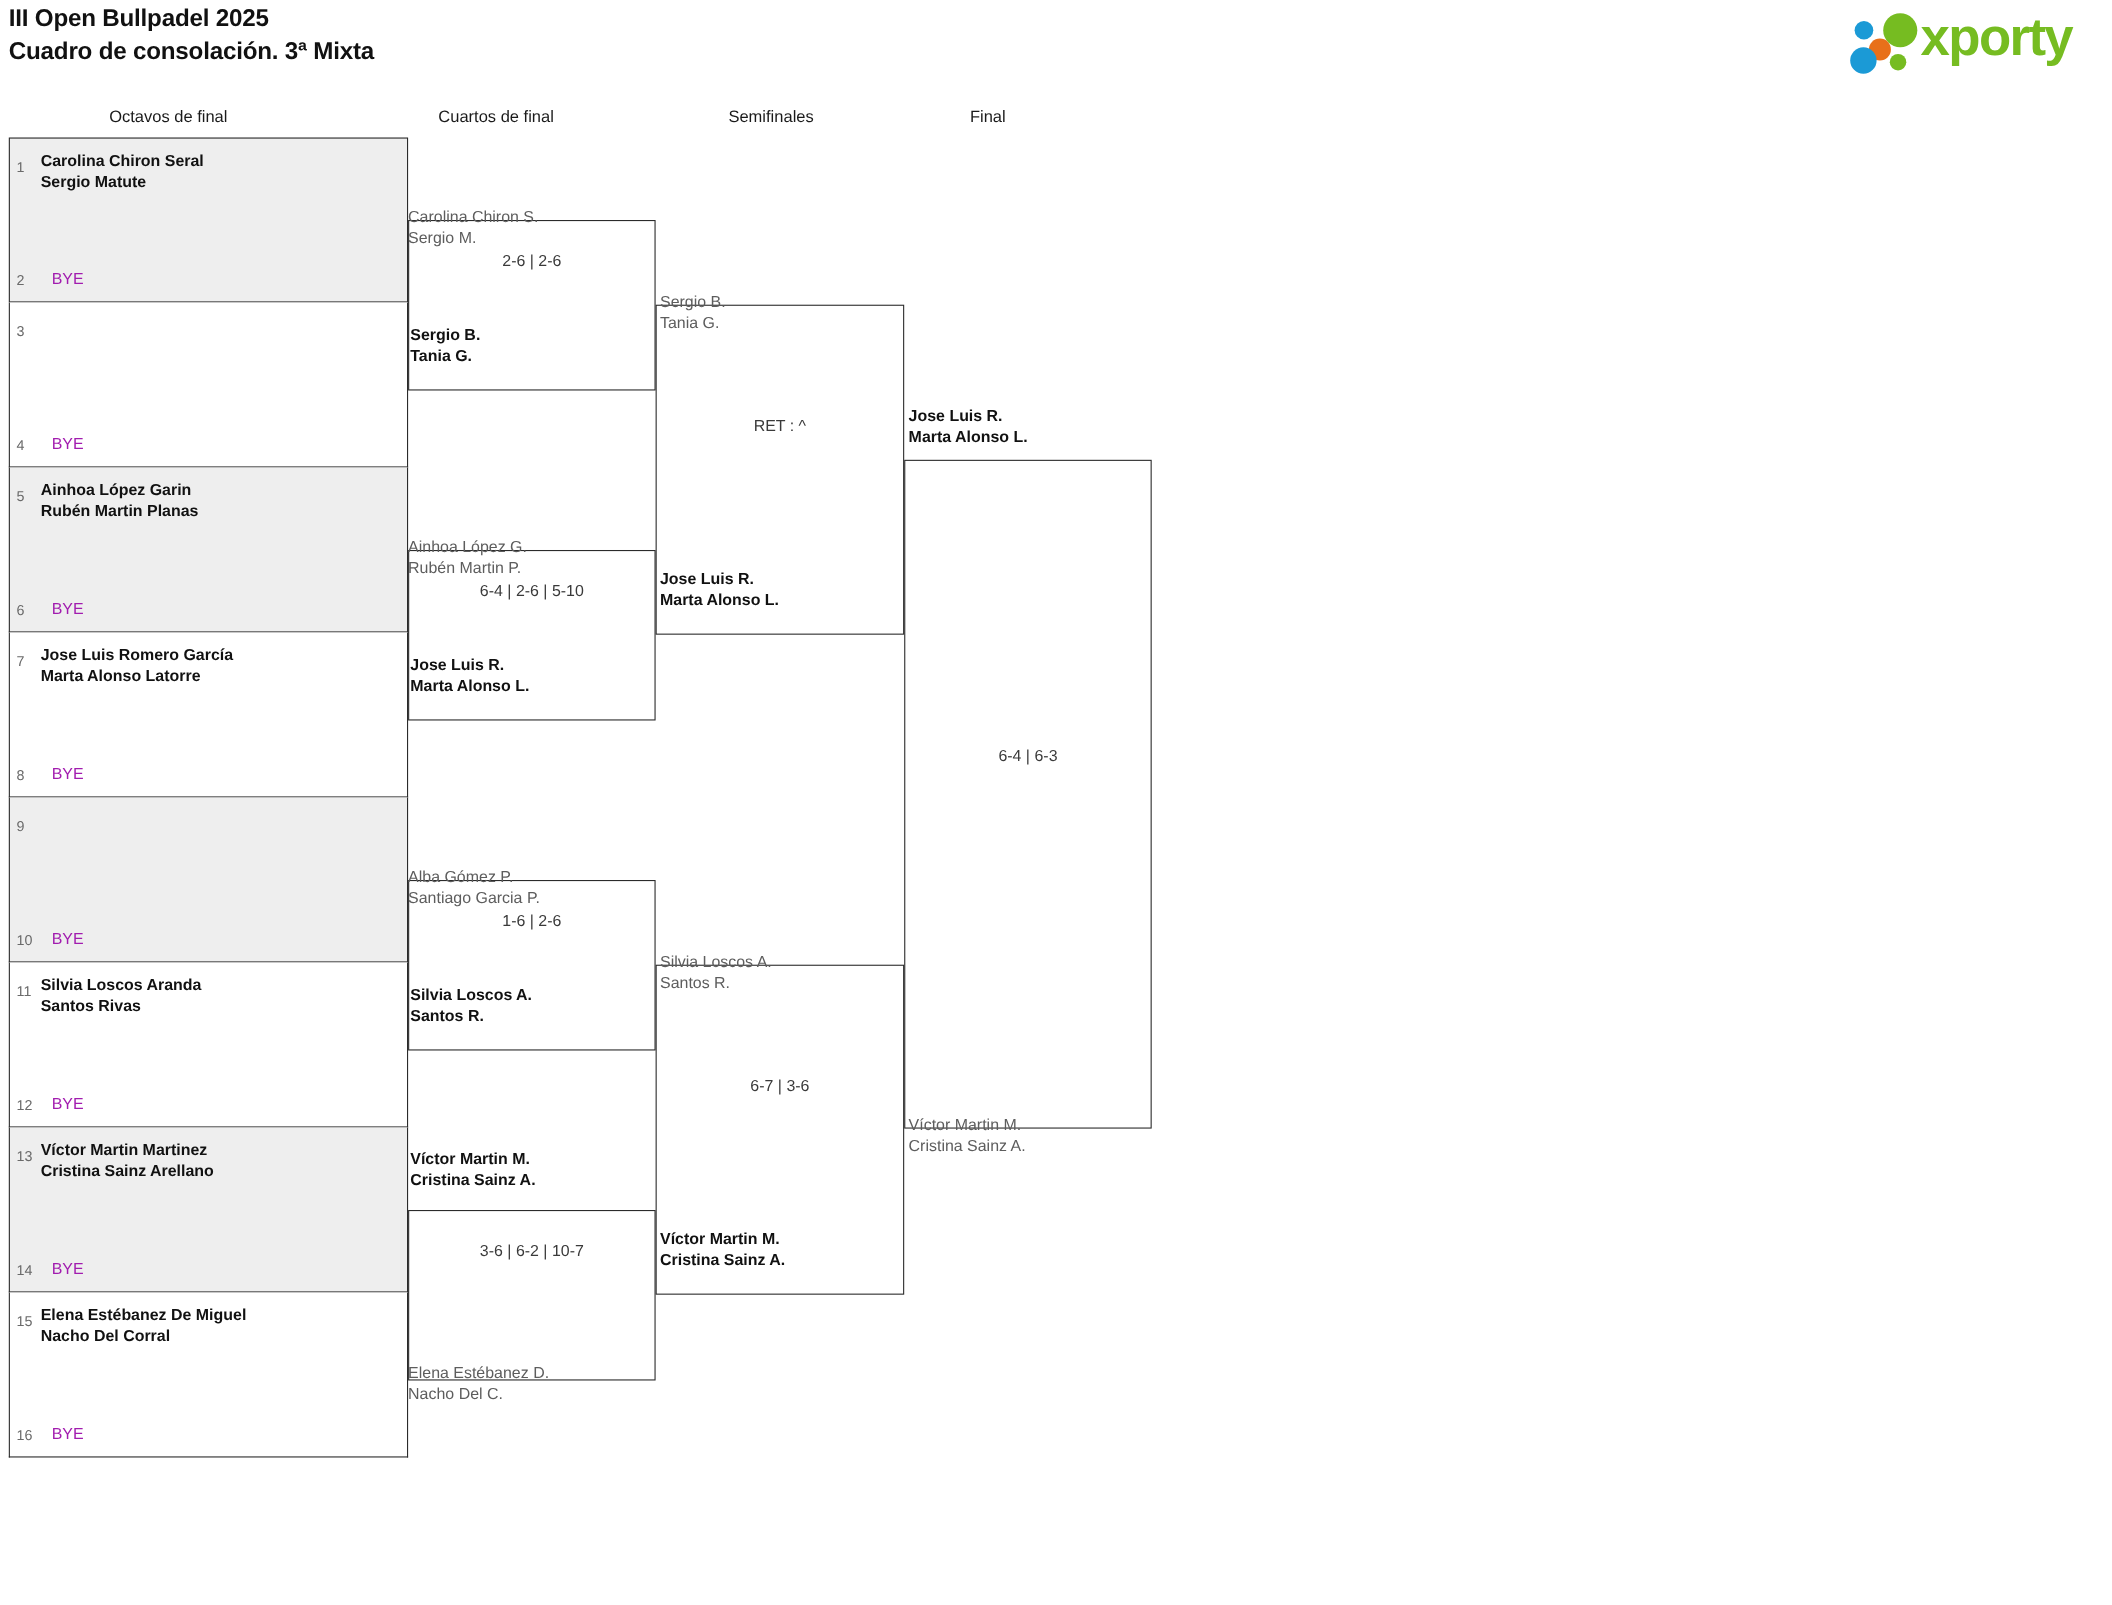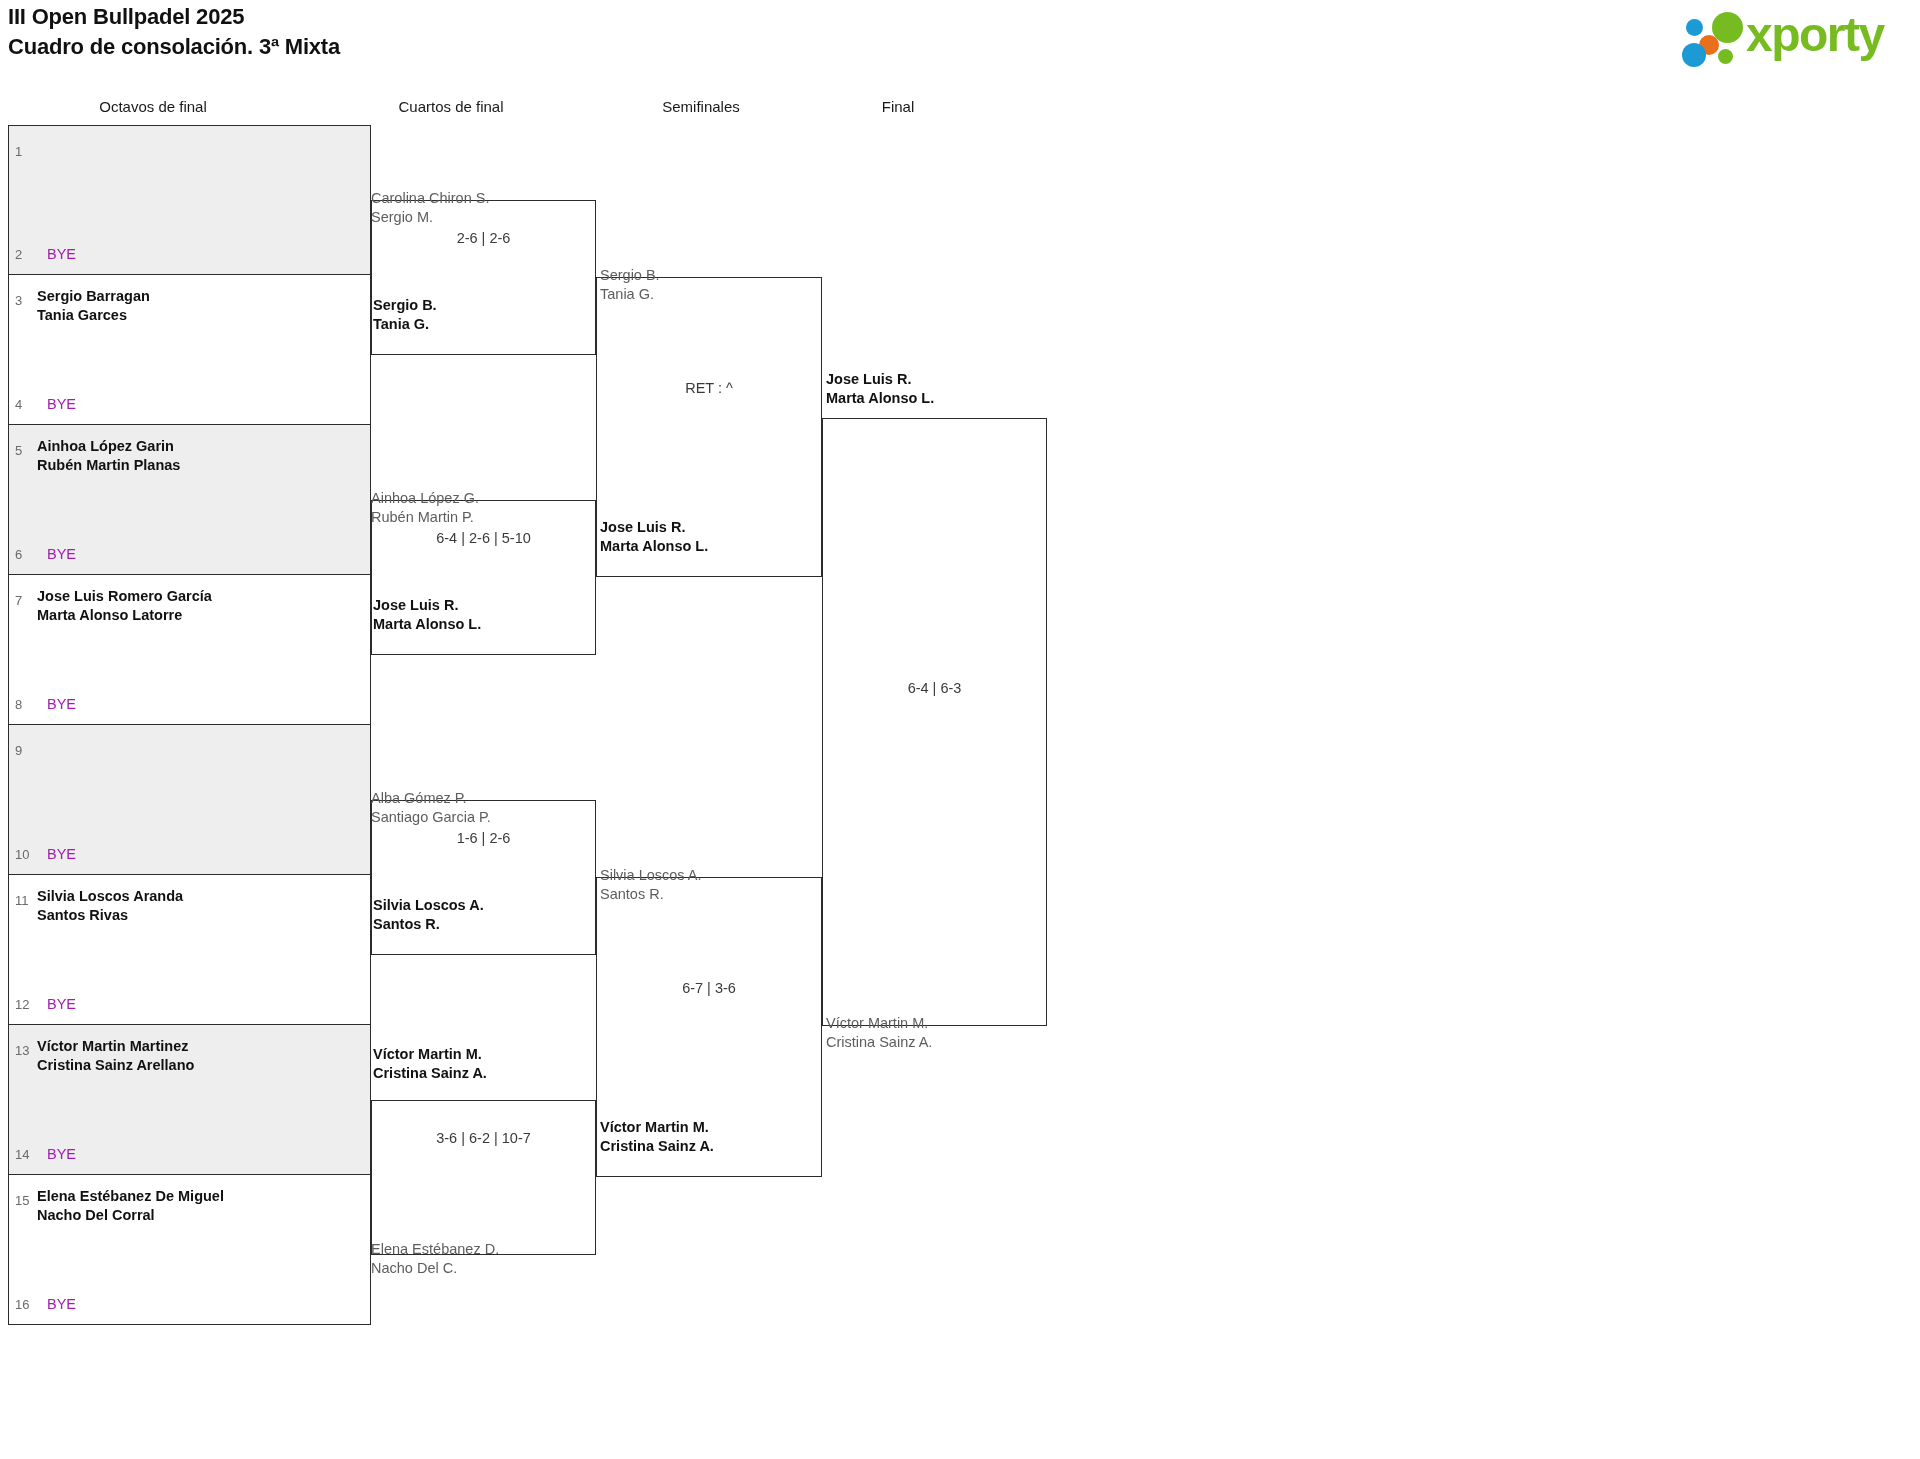--- a/index.html
+++ b/index.html
@@ -184,34 +184,34 @@
 <div class="round-header" style="left:60px;  top:98px; width:186px;">Octavos de final</div>
 <div class="round-header" style="left:358px; top:98px; width:186px;">Cuartos de final</div>
 <div class="round-header" style="left:608px; top:98px; width:186px;">Semifinales</div>
 <div class="round-header" style="left:838px; top:98px; width:120px;">Final</div>
 
 <div id="bracket">
 
   <div class="r1-band shaded first" style="left:8px; top:125px; width:363px; height:150px;">
     <div class="r1-half">
       <span class="seed-no">1</span>
+      <span class="r1-names">
+        <span class="nm">Carolina Chiron Seral</span>
+        <span class="nm">Sergio Matute</span>
+      </span>
     </div>
     <div class="r1-half bottom">
       <span class="seed-no">2</span>
       <span class="bye-label">BYE</span>
     </div>
   </div>
 
   <div class="r1-band plain" style="left:8px; top:275px; width:363px; height:150px;">
     <div class="r1-half">
       <span class="seed-no">3</span>
-      <span class="r1-names">
-        <span class="nm">Sergio Barragan</span>
-        <span class="nm">Tania Garces</span>
-      </span>
     </div>
     <div class="r1-half bottom">
       <span class="seed-no">4</span>
       <span class="bye-label">BYE</span>
     </div>
   </div>
 
   <div class="r1-band shaded" style="left:8px; top:425px; width:363px; height:150px;">
     <div class="r1-half">
       <span class="seed-no">5</span>

